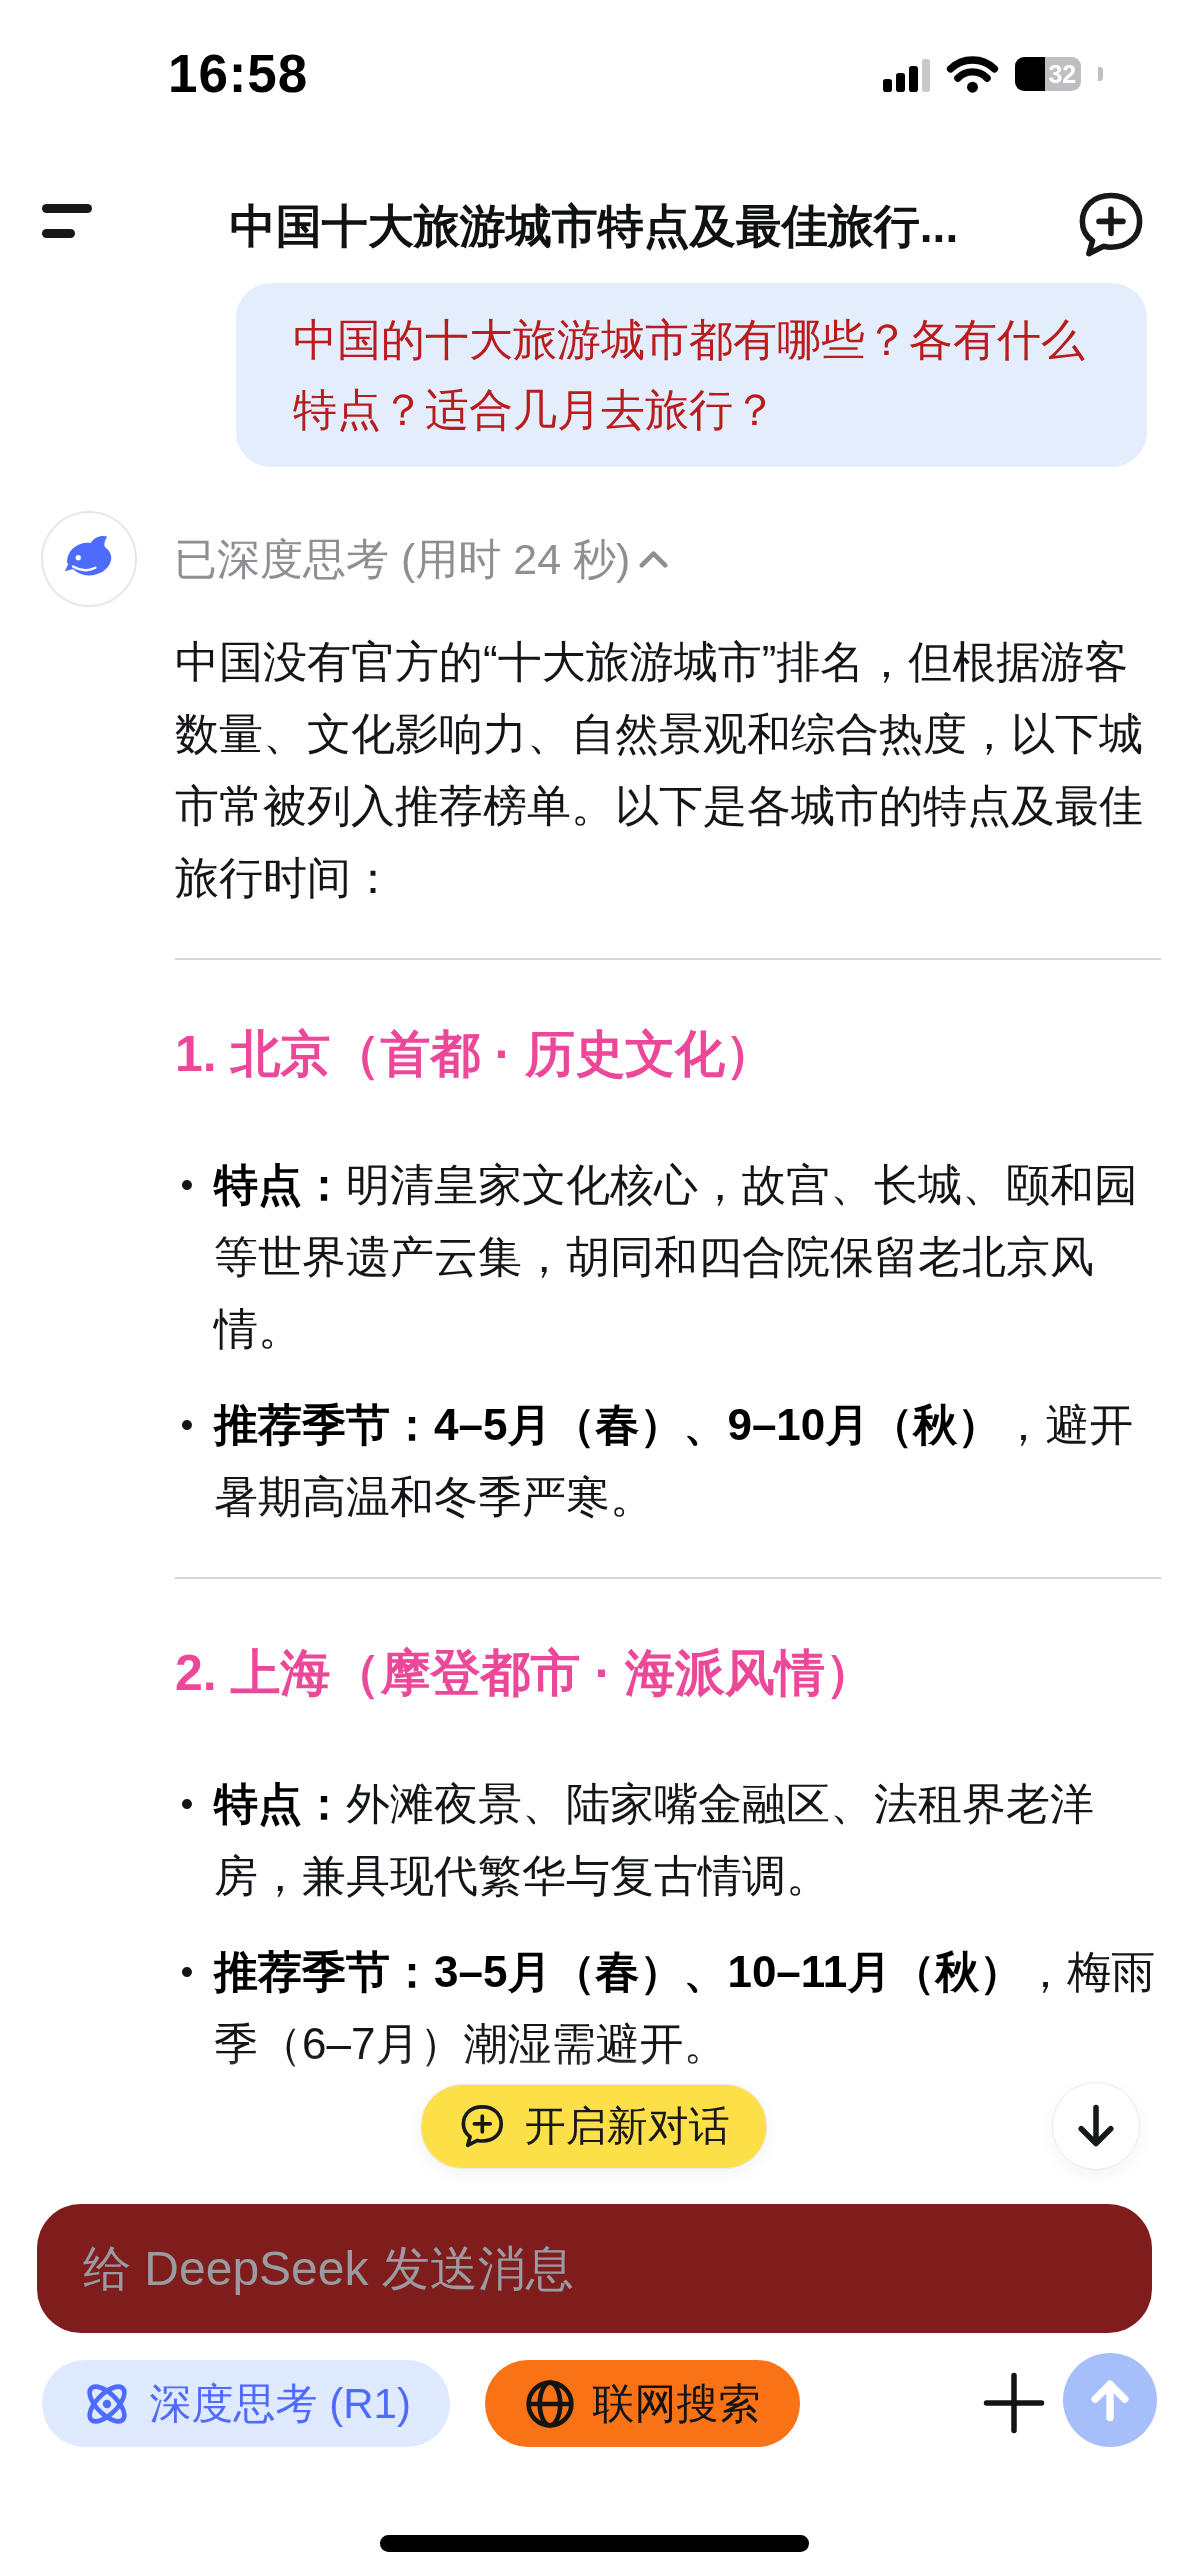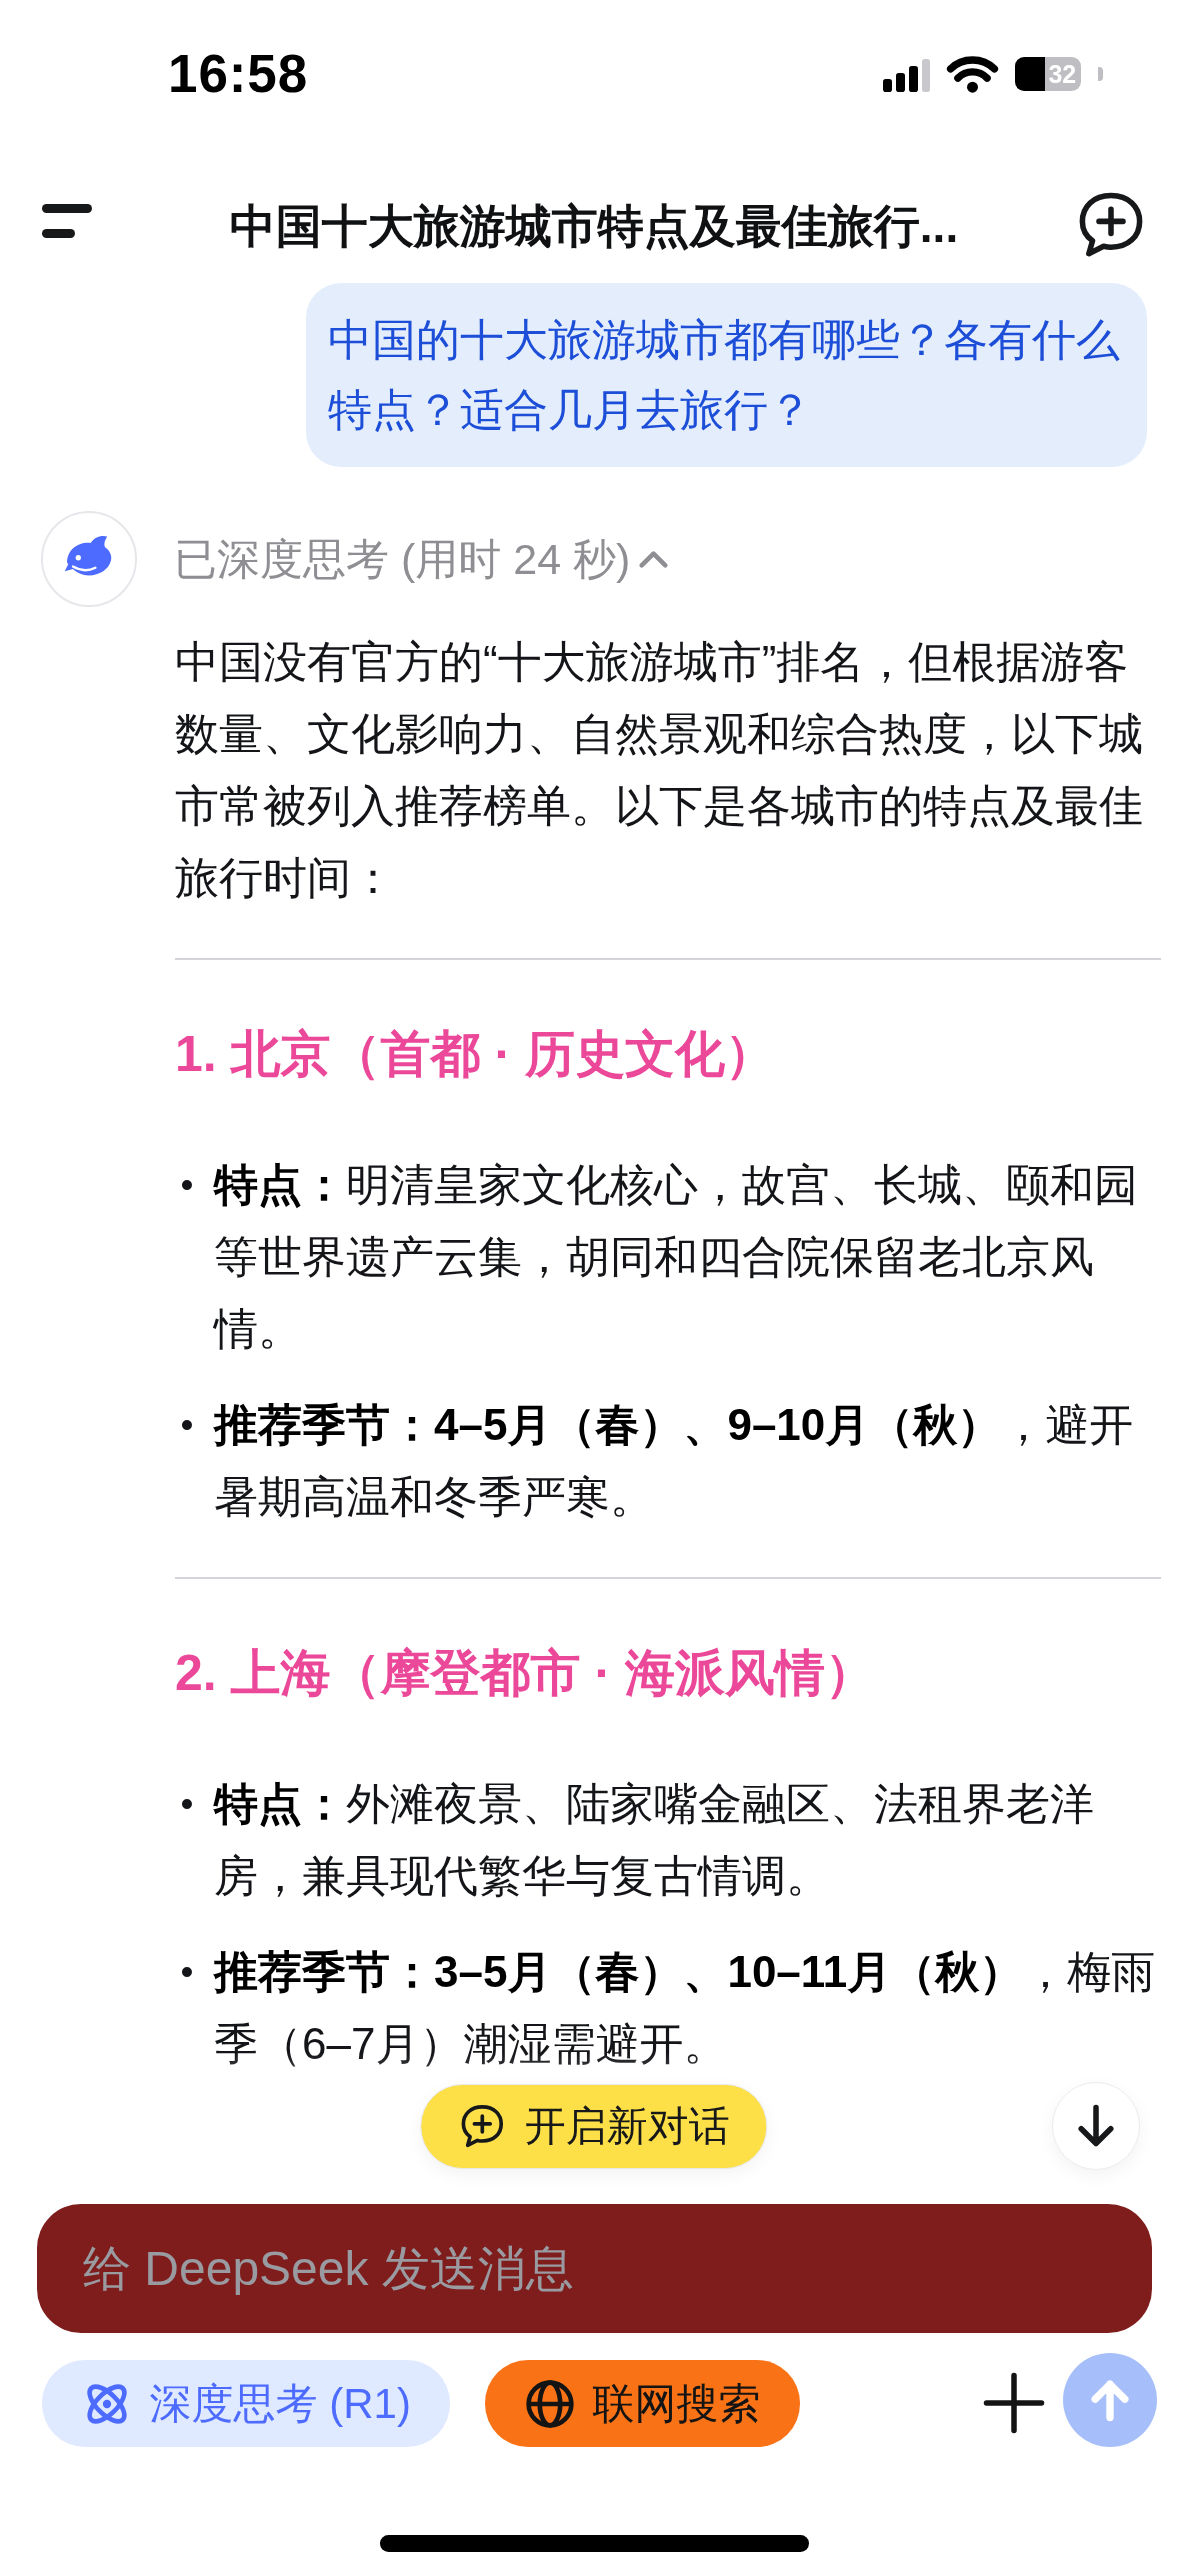--- a/index.html
+++ b/index.html
@@ -30,21 +30,21 @@
   .menu-icon i { position:absolute; left:0; height:9.2px; border-radius:5.5px; background:#17181A; display:block; }
   .menu-icon i:first-child { top:4.6px; width:50px; }
   .menu-icon i:last-child { top:30px; width:33px; }
   .header-title { position:absolute; left:147px; right:147px; top:0; height:103px;
     display:flex; align-items:center; justify-content:center;
     font-size:46px; font-weight:700; color:#101113; white-space:nowrap; overflow:hidden; }
   .new-chat-btn { position:absolute; right:41px; top:13px; width:72px; height:76px; }
   
   .chat { position:absolute; top:276px; left:41px; width:1106px; font-size:44px; line-height:72px; }
   .user-bubble { margin-left:auto; width:fit-content; max-width:797px;
-    background:#E3EDFC; border-radius:35px; padding:22px 22px; line-height:70px; margin-top:7.4px; color:#1d4ed8; }
+    background:#E3EDFC; border-radius:35px; padding:22px 57px; line-height:70px; margin-top:7.4px; color:#b91c1c; }
   .bot-row { display:flex; align-items:center; gap:37px; margin-top:44px; }
   .avatar { width:96px; height:96px; box-sizing:border-box; border:2.8px solid #E7E7EB;
     border-radius:50%; background:#fff; display:flex; align-items:center; justify-content:center; }
   .thinking { color:#8E8E93; font-size:43px; display:flex; align-items:center; gap:8px; }
   .answer { margin-left:134px; width:986px; margin-top:18.4px; color:#141518; }
   .answer p { margin:0; }
   .answer hr { border:none; border-top:2.8px solid #D5D5D9; margin:44px 0 0 0; }
   .answer h2 { font-size:50px; font-weight:700; color:#ec4899; margin:52px 0 0 0; line-height:85px; }
   .answer ul { list-style:none; margin:52px 0 0 0; padding:0; }
   .answer li { position:relative; padding-left:39px; margin-bottom:24px; }

